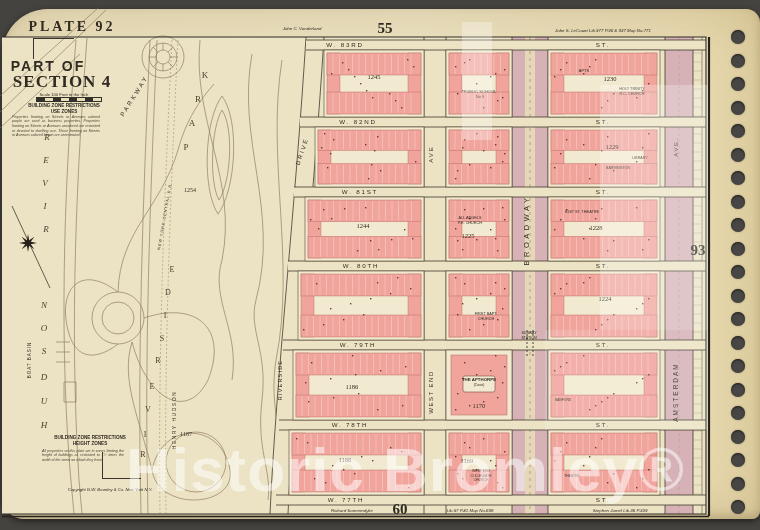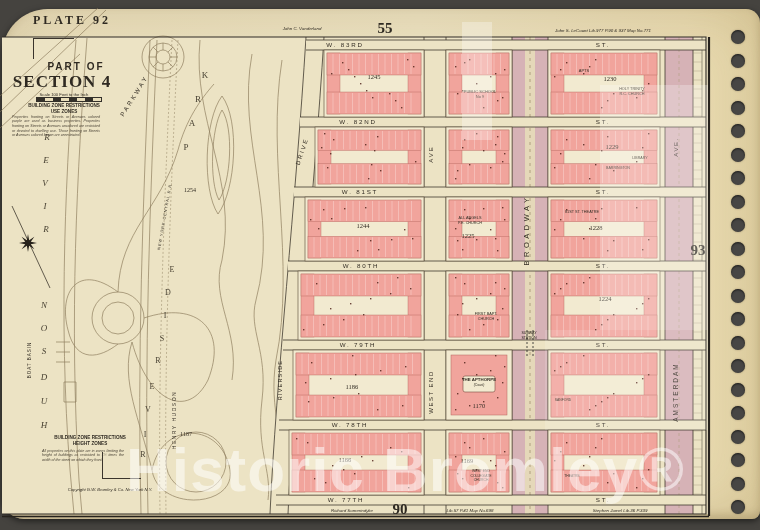--- a/index.html
+++ b/index.html
@@ -1042,41 +1042,41 @@
       <text x="678" y="147" text-anchor="middle" font-size="6" fill="#332d24" font-family="&quot;Liberation Sans&quot;,sans-serif" letter-spacing="1.5" font-style="normal" font-weight="normal" transform="rotate(-90 678 147)">AVE.</text>
       <text x="678" y="392" text-anchor="middle" font-size="6.5" fill="#332d24" font-family="&quot;Liberation Sans&quot;,sans-serif" letter-spacing="2" font-style="normal" font-weight="normal" transform="rotate(-90 678 392)">AMSTERDAM</text>
       <text x="176" y="420" text-anchor="middle" font-size="5" fill="#332d24" font-family="&quot;Liberation Sans&quot;,sans-serif" letter-spacing="1.5" font-style="normal" font-weight="normal" transform="rotate(-90 176 420)">HENRY HUDSON</text>
       <text x="166" y="216" text-anchor="middle" font-size="3.8" fill="#332d24" font-family="&quot;Liberation Sans&quot;,sans-serif" letter-spacing="1" font-style="normal" font-weight="normal" transform="rotate(-80 166 216)">NEW YORK CENTRAL R.R.</text>
       <text x="31" y="360" text-anchor="middle" font-size="4.5" fill="#332d24" font-family="&quot;Liberation Sans&quot;,sans-serif" letter-spacing="1" font-style="normal" font-weight="normal" transform="rotate(-90 31 360)">BOAT BASIN</text>
       <polyline points="2,37 706,37 706,514 2,514" fill="none" stroke="#2e2a24" stroke-width="1.1"></polyline>
       <line x1="709" y1="37" x2="709" y2="516" stroke="#26221c" stroke-width="2.2"></line>
       <line x1="2" y1="516.5" x2="709" y2="516.5" stroke="#26221c" stroke-width="1.5"></line>
     </svg>
 
-  <span class="abs serif b" style="left:72px;top:20px;font-size:12px;letter-spacing:3px;">PLATE 92</span>
+  <span class="abs serif b" style="left:72px;top:27px;font-size:14px;letter-spacing:3px;">PLATE 92</span>
   <div class="bracket" style="left:33px;top:38px;width:40px;height:20px;"></div>
-  <span class="abs b" style="left:76px;top:66px;font-size:10px;letter-spacing:2px;">PART OF</span>
+  <span class="abs b" style="left:48px;top:66px;font-size:14px;letter-spacing:2px;">PART OF</span>
   <span class="abs serif b" style="left:62px;top:82px;font-size:17px;letter-spacing:1px;">SECTION 4</span>
   <span class="abs tiny" style="left:64px;top:94px;font-size:8.4px;">Scale 100 Feet to the Inch</span>
   <div class="scalebar" style="left:36px;top:97px;width:64px;"></div>
   <span class="abs tiny b" style="left:64px;top:105px;font-size:9.2px;">BUILDING ZONE RESTRICTIONS</span>
   <span class="abs tiny b" style="left:64px;top:111px;font-size:9.2px;">USE ZONES</span>
   <div class="note" style="left:12px;top:114px;width:176px;font-size:7.2px;">Properties fronting on Streets or Avenues colored purple are used as business properties. Properties fronting on Streets or Avenues uncolored are restricted or devoted to dwelling use. Those fronting on Streets or Avenues colored brown are unrestricted.</div>
 
   <span class="abs tiny b" style="left:90px;top:437px;font-size:9.2px;">BUILDING ZONE RESTRICTIONS</span>
   <span class="abs tiny b" style="left:90px;top:443px;font-size:9.2px;">HEIGHT ZONES</span>
   <div class="note" style="left:42px;top:448px;width:164px;font-size:7.2px;">All properties on this plate are in zones limiting the height of buildings as restricted to 1½ times the width of the street on which they front.</div>
   <div class="bracket2" style="left:102px;top:452px;width:38px;height:26px;"></div>
   <span class="abs tiny it" style="left:110px;top:489px;font-size:8.4px;">Copyright G.W. Bromley &amp; Co. New York N.Y.</span>
 
   <span class="abs tiny it" style="left:302px;top:28px;font-size:8.8px;">John C. Vanderland</span>
   <span class="abs serif b" style="left:385px;top:28px;font-size:15px;">55</span>
   <span class="abs tiny it" style="left:603px;top:30px;font-size:8.8px;">John S. LeCount Lib.977 P.90 &amp; 937 Map No.771</span>
   <span class="abs serif b" style="left:698px;top:250px;font-size:15px;">93</span>
-  <span class="abs serif b" style="left:400px;top:509px;font-size:15px;">90</span>
+  <span class="abs serif b" style="left:400px;top:509px;font-size:15px;">60</span>
   <span class="abs tiny it" style="left:352px;top:510px;font-size:8.8px;">Richard Somerindyke</span>
   <span class="abs tiny it" style="left:470px;top:510px;font-size:8.8px;">Lib.57 P.41 Map No.698</span>
   <span class="abs tiny it" style="left:620px;top:510px;font-size:8.8px;">Stephen Jumel Lib.36 P.339</span>
 
   <div id="overlays">
       <div class="overlay" style="left: 462px; top: 22px; width: 30px; height: 118px; opacity: 0.3;"></div>
       <div class="overlay" style="left: 600px; top: 85px; width: 108px; height: 245px; opacity: 0.26;"></div>
       <div class="overlay" style="left: 545px; top: 330px; width: 163px; height: 100px; opacity: 0.14;"></div>
     </div>
   <div id="holes">

